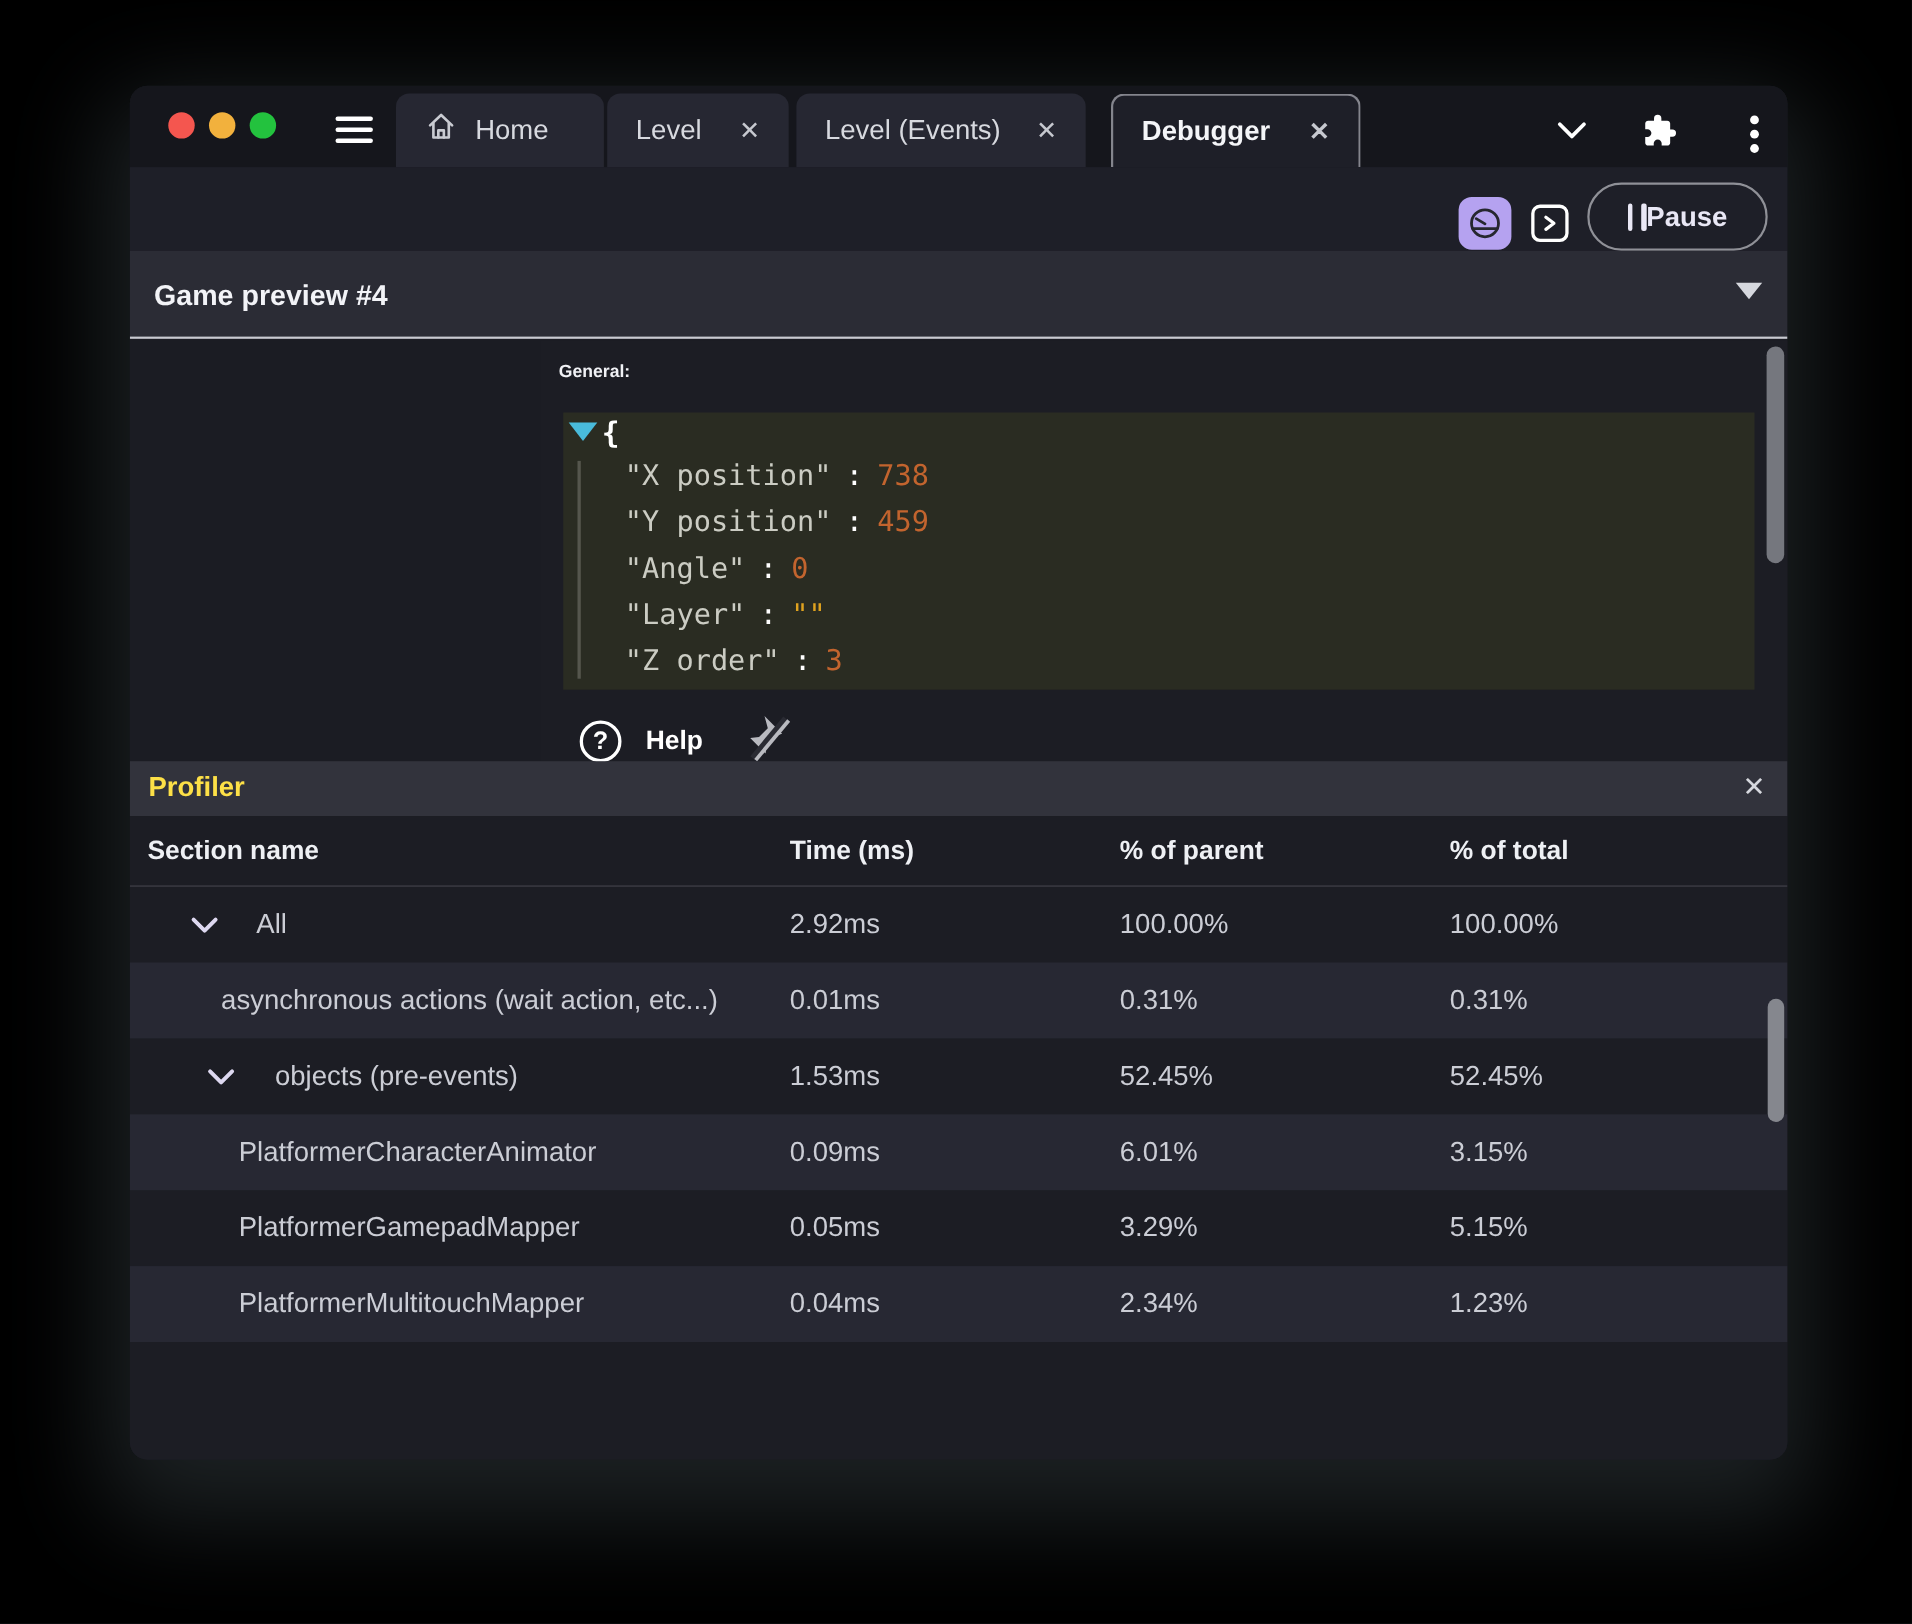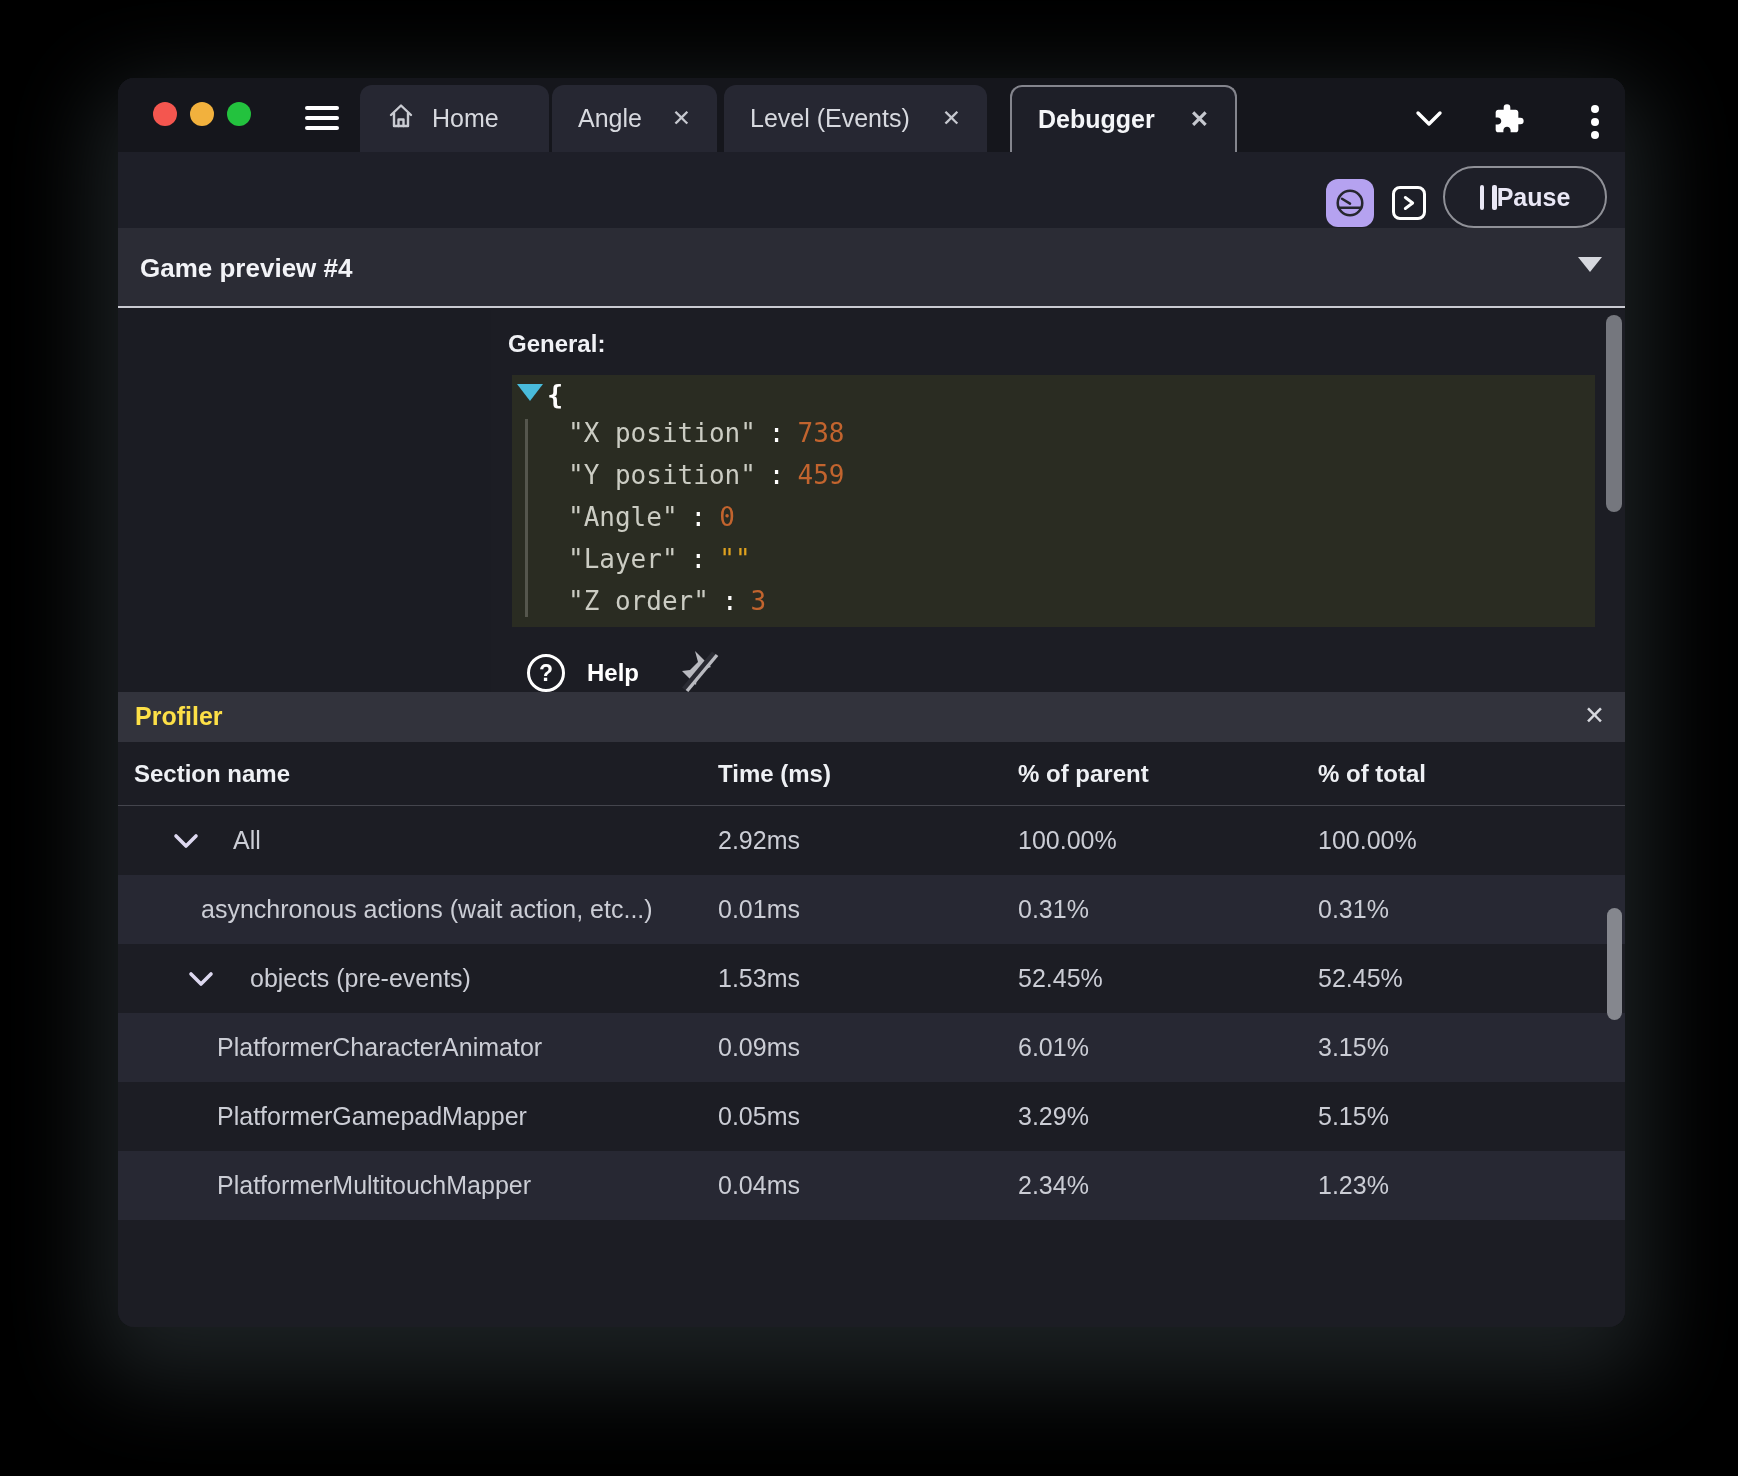--- a/index.html
+++ b/index.html
@@ -63,21 +63,21 @@
                  background:#4a2ed0; color:#fff; font-weight:700; font-size:23px;
                  display:flex; align-items:center; justify-content:center; border:none; }
   .inst { position:absolute; font-size:24px; color:#e9ebf0; }
   .inst-0 { left:95px;  top:151px; }
   .inst-1 { left:130px; top:211px; }
   .inst-2 { left:130px; top:271px; }
   .inst-3 { left:160px; top:331px; }
   .sidebar-scroll { position:absolute; left:354px; top:168px; width:15px; height:30px; border-radius:8px; background:#75777e; }
 
   .content { position:absolute; left:373px; top:0; right:0; height:100%; background:#1c1d24; }
-  .general-title { position:absolute; left:17px; top:20px; font-size:24px; font-weight:600; color:#f0f1f5; }
+  .general-title { position:absolute; left:17px; top:20px; font-size:16px; font-weight:600; color:#f0f1f5; }
   .codeblock { position:absolute; left:21px; top:65px; width:1083px; height:252px; background:#2a2c22; }
   .tri { position:absolute; left:5px; top:9px; width:0; height:0;
          border-left:13px solid transparent; border-right:13px solid transparent; border-top:17px solid #49bbdb; }
   .brace { position:absolute; left:35px; top:4px; font-family:"DejaVu Sans Mono", monospace;
            font-size:27px; font-weight:700; color:#fff; }
   .guide { position:absolute; left:13px; top:44px; bottom:10px; width:3px; background:#55564d; }
   .cline { position:absolute; left:56px; font-family:"DejaVu Sans Mono", monospace; font-size:26px; white-space:pre; }
   .cline .k { color:#cbccc3; }
   .cline .colon { color:#ffffff; margin:0 13px; }
   .cline .v.num { color:#c2642e; }
@@ -136,21 +136,21 @@
         <svg width="30" height="30" viewBox="0 0 30 30" fill="none" stroke="#c9cbd2" stroke-width="2.4" stroke-linecap="round" stroke-linejoin="round">
           <path d="M5 14 L15 4.5 L25 14"></path>
             <path d="M8 12 V25 H22 V12"></path>
             <path d="M12.5 25 V18.5 H17.5 V25"></path>
         </svg>
       </span>
       <span>Home</span>
     </div>
 
     <div class="tab tab-level">
-      <span>Angle</span>
+      <span>Level</span>
       <span class="close-x">✕</span>
     </div>
 
     <div class="tab tab-events">
       <span>Level (Events)</span>
       <span class="close-x">✕</span>
     </div>
 
     <div class="tab tab-debugger active">
       <span>Debugger</span>

